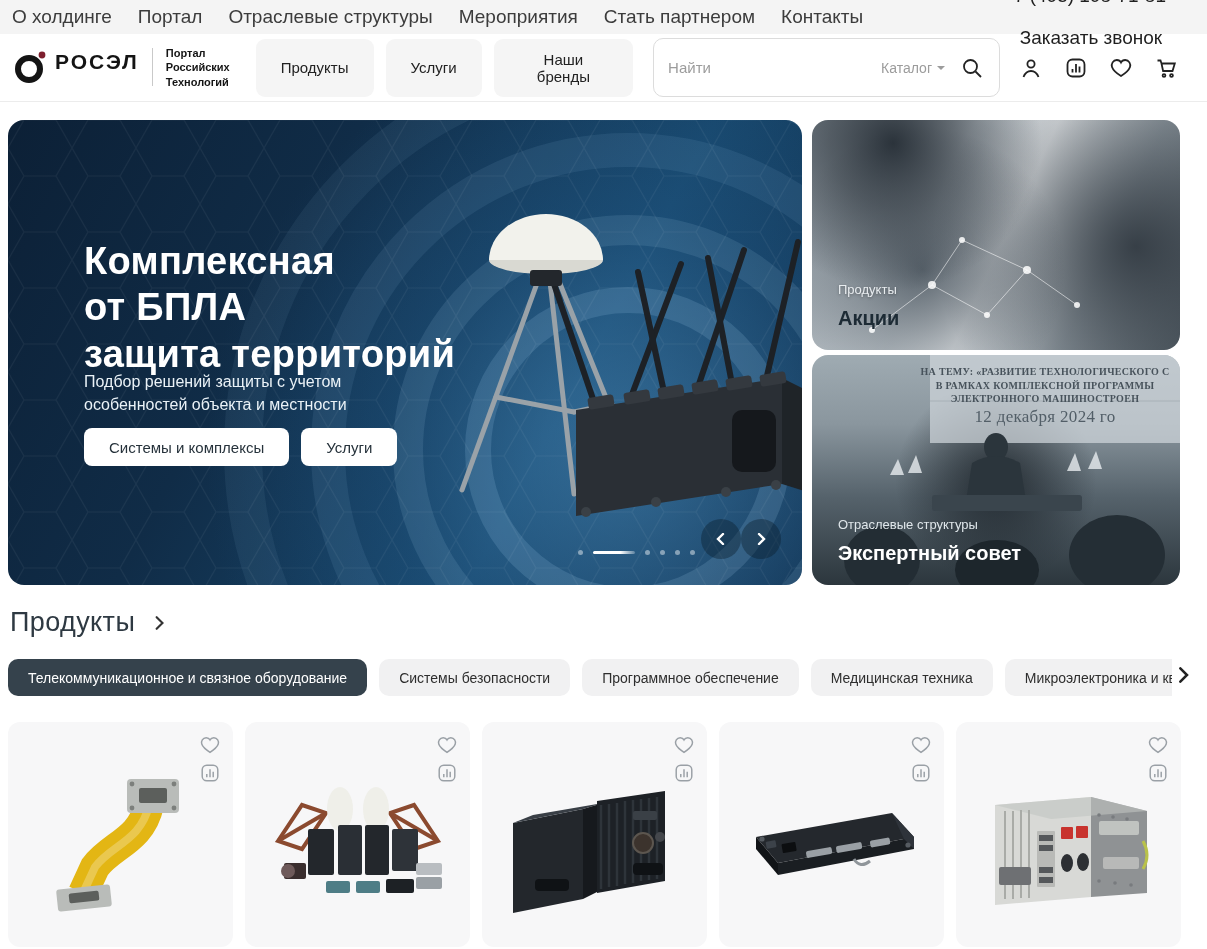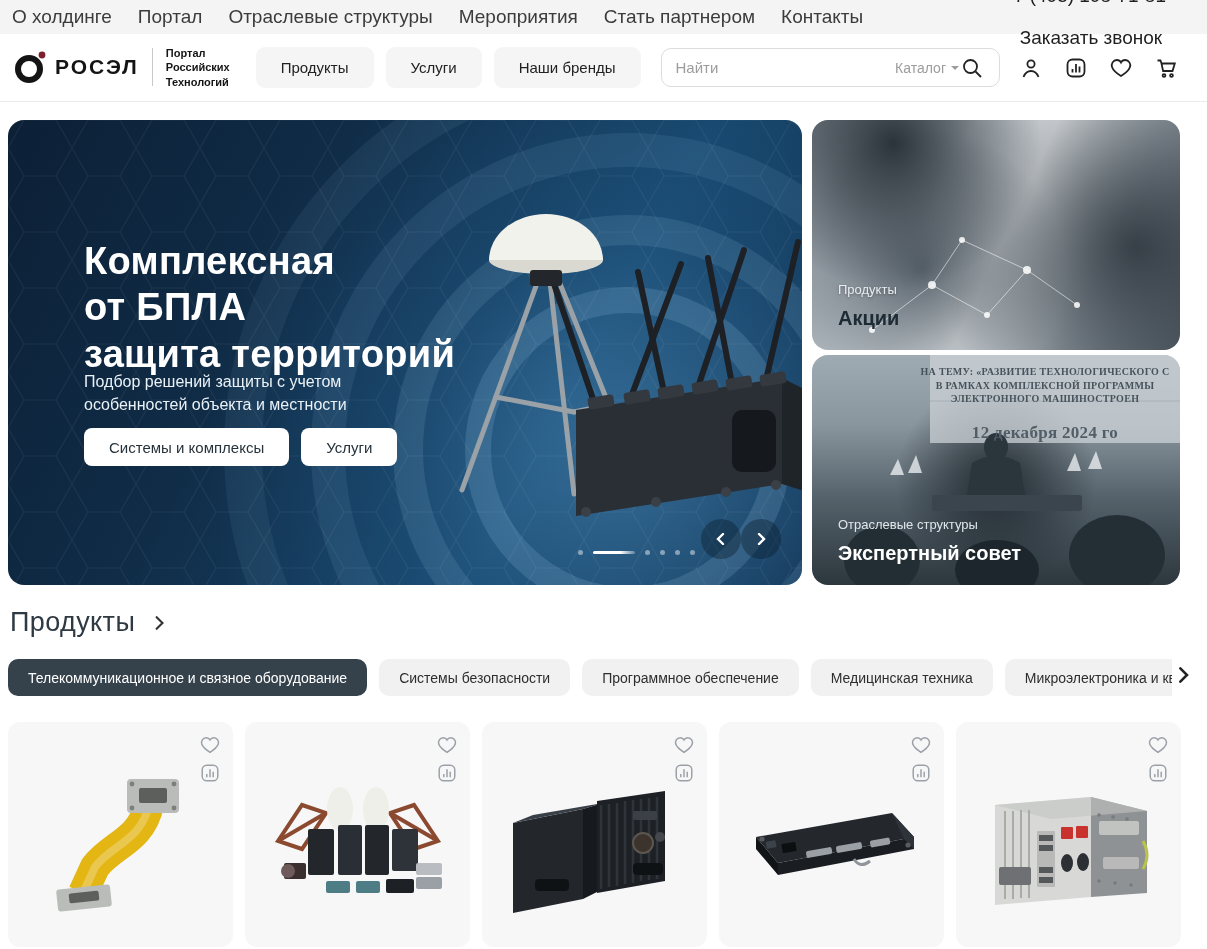--- a/index.html
+++ b/index.html
@@ -13,29 +13,29 @@
   .topbar-links a { color:#3c3c3c; text-decoration:none; cursor:pointer; }
   .topbar-right { margin-left:auto; display:flex; gap:20px; align-items:center; color:#1f1f1f;flex-direction:column; }
   .phone { display:flex; align-items:center; gap:5px; cursor:pointer; }
   .caret { width:0; height:0; border-left:4px solid transparent; border-right:4px solid transparent;
     border-top:4px solid #555; display:inline-block; margin-top:1px; }
 
   
   .header { height:68px; background:#fff; border-bottom:1px solid #ececec;
     display:flex; align-items:center; padding:0 28px 0 14px; }
   .logo { display:flex; align-items:center; gap:11px; cursor:pointer; }
-  .logo-brand { display:flex; align-items:center; gap:7px; }
+  .logo-brand { display:flex; gap:7px; }
   .logo-name { font-size:21px; font-weight:700; letter-spacing:2px; color:#141414; }
   .logo-divider { width:1px; height:38px; background:#c9c9c9; margin:0 2px; }
   .logo-tagline { font-size:11px; font-weight:700; line-height:1.3; color:#141414; }
   .hnav { display:flex; gap:12px; margin-left:26px; }
   .hnav button { background:#f5f5f5; border:none; border-radius:9px; padding:12px 25px;
     font-size:15px; color:#222; font-family:inherit; cursor:pointer; }
-  .search { flex:1; margin:0 18px 0 20px; height:39px; border:1px solid #dcdcdc; border-radius:10px;
-    display:flex; align-items:center; padding:0 14px; background:#fff; }
+  .search { flex:1; margin:0 18px 0 20px; height:59px; border:1px solid #dcdcdc; border-radius:10px;
+    display:flex; align-items:center; padding:0 14px; gap:14px; background:#fff; }
   .search input { flex:1; border:none; outline:none; font-size:15px; font-family:inherit; color:#333;
     background:transparent; }
   .search input::placeholder { color:#9c9c9c; }
   .search-catalog { display:flex; align-items:center; gap:5px; color:#9c9c9c; font-size:14px; cursor:pointer; }
   .search-catalog .caret { border-top-color:#9c9c9c; }
   .hicons { display:flex; gap:19px; align-items:center; }
   .hicon { width:26px; height:26px; color:#222; cursor:pointer; display:flex; align-items:center; justify-content:center; }
   .hicon svg { width:24px; height:24px; }
 
   
@@ -80,21 +80,21 @@
   .card-expert { background:
       radial-gradient(circle at 50% 55%, rgba(25,32,38,0.85) 0%, rgba(25,32,38,0.45) 22%, rgba(0,0,0,0) 45%),
       linear-gradient(180deg, #9fabb2 0%, #8a969e 30%, #55626b 62%, #2c363d 100%); }
   .card-expert .cat { color:#dfe6ea; }
   .card-expert .ttl { color:#ffffff; }
   .expert-scene { position:absolute; inset:0; }
   .screen-text { position:absolute; right:10px; top:10px; width:250px; text-align:center;
     font-family:"Liberation Serif", serif; font-weight:700; color:#47525b; font-size:10px;
     line-height:1.35; letter-spacing:0.3px; }
   .screen-text .line { white-space:nowrap; overflow:hidden; }
-  .screen-date { margin-top:16px; font-size:17px; font-weight:700; color:#525e67; white-space:nowrap; }
+  .screen-date { font-size:17px; font-weight:400; color:#525e67; white-space:nowrap; }
 
   
   .section-head { display:flex; align-items:center; gap:17px; margin:22px 0 0 10px; }
   .section-title { font-size:27px; font-weight:500; color:#2e3942; letter-spacing:0.4px; }
   .section-chevron { background:none; border:none; cursor:pointer; color:#333; display:flex; }
   .chips-wrap { position:relative; margin-top:21px; }
   .chips { display:flex; gap:12px; padding-left:8px; width:1172px; overflow:hidden; }
   .chip { flex:none; height:37px; border-radius:10px; background:#f1f1f2; color:#2e2e2e;
     border:none; padding:0 20px; font-size:14px; font-family:inherit; cursor:pointer; white-space:nowrap; }
   .chip.active { background:#35424c; color:#fff; }

